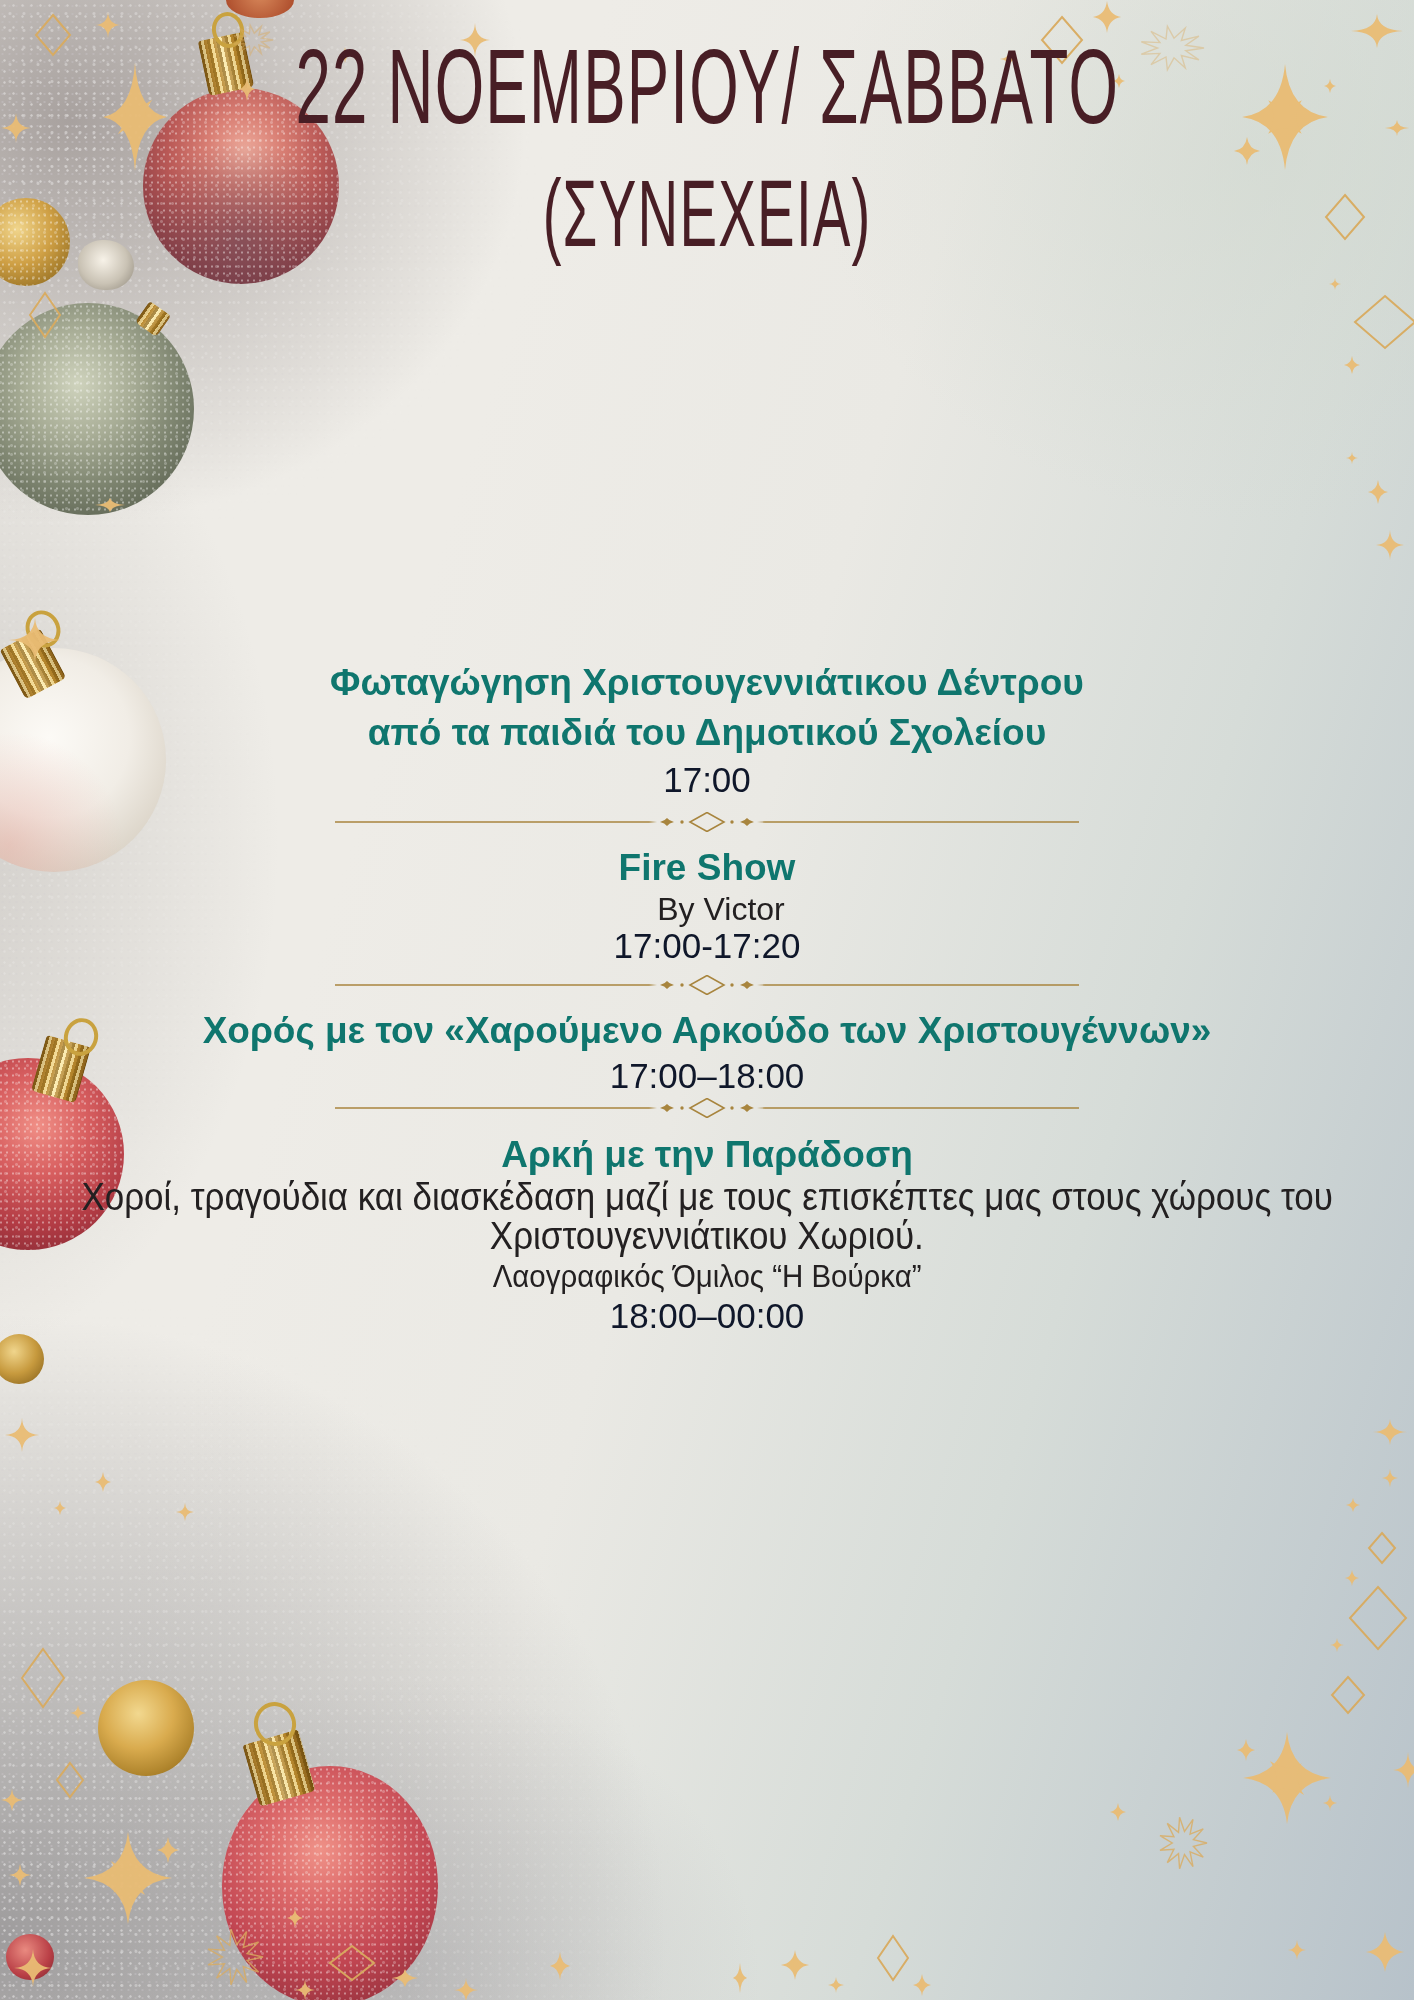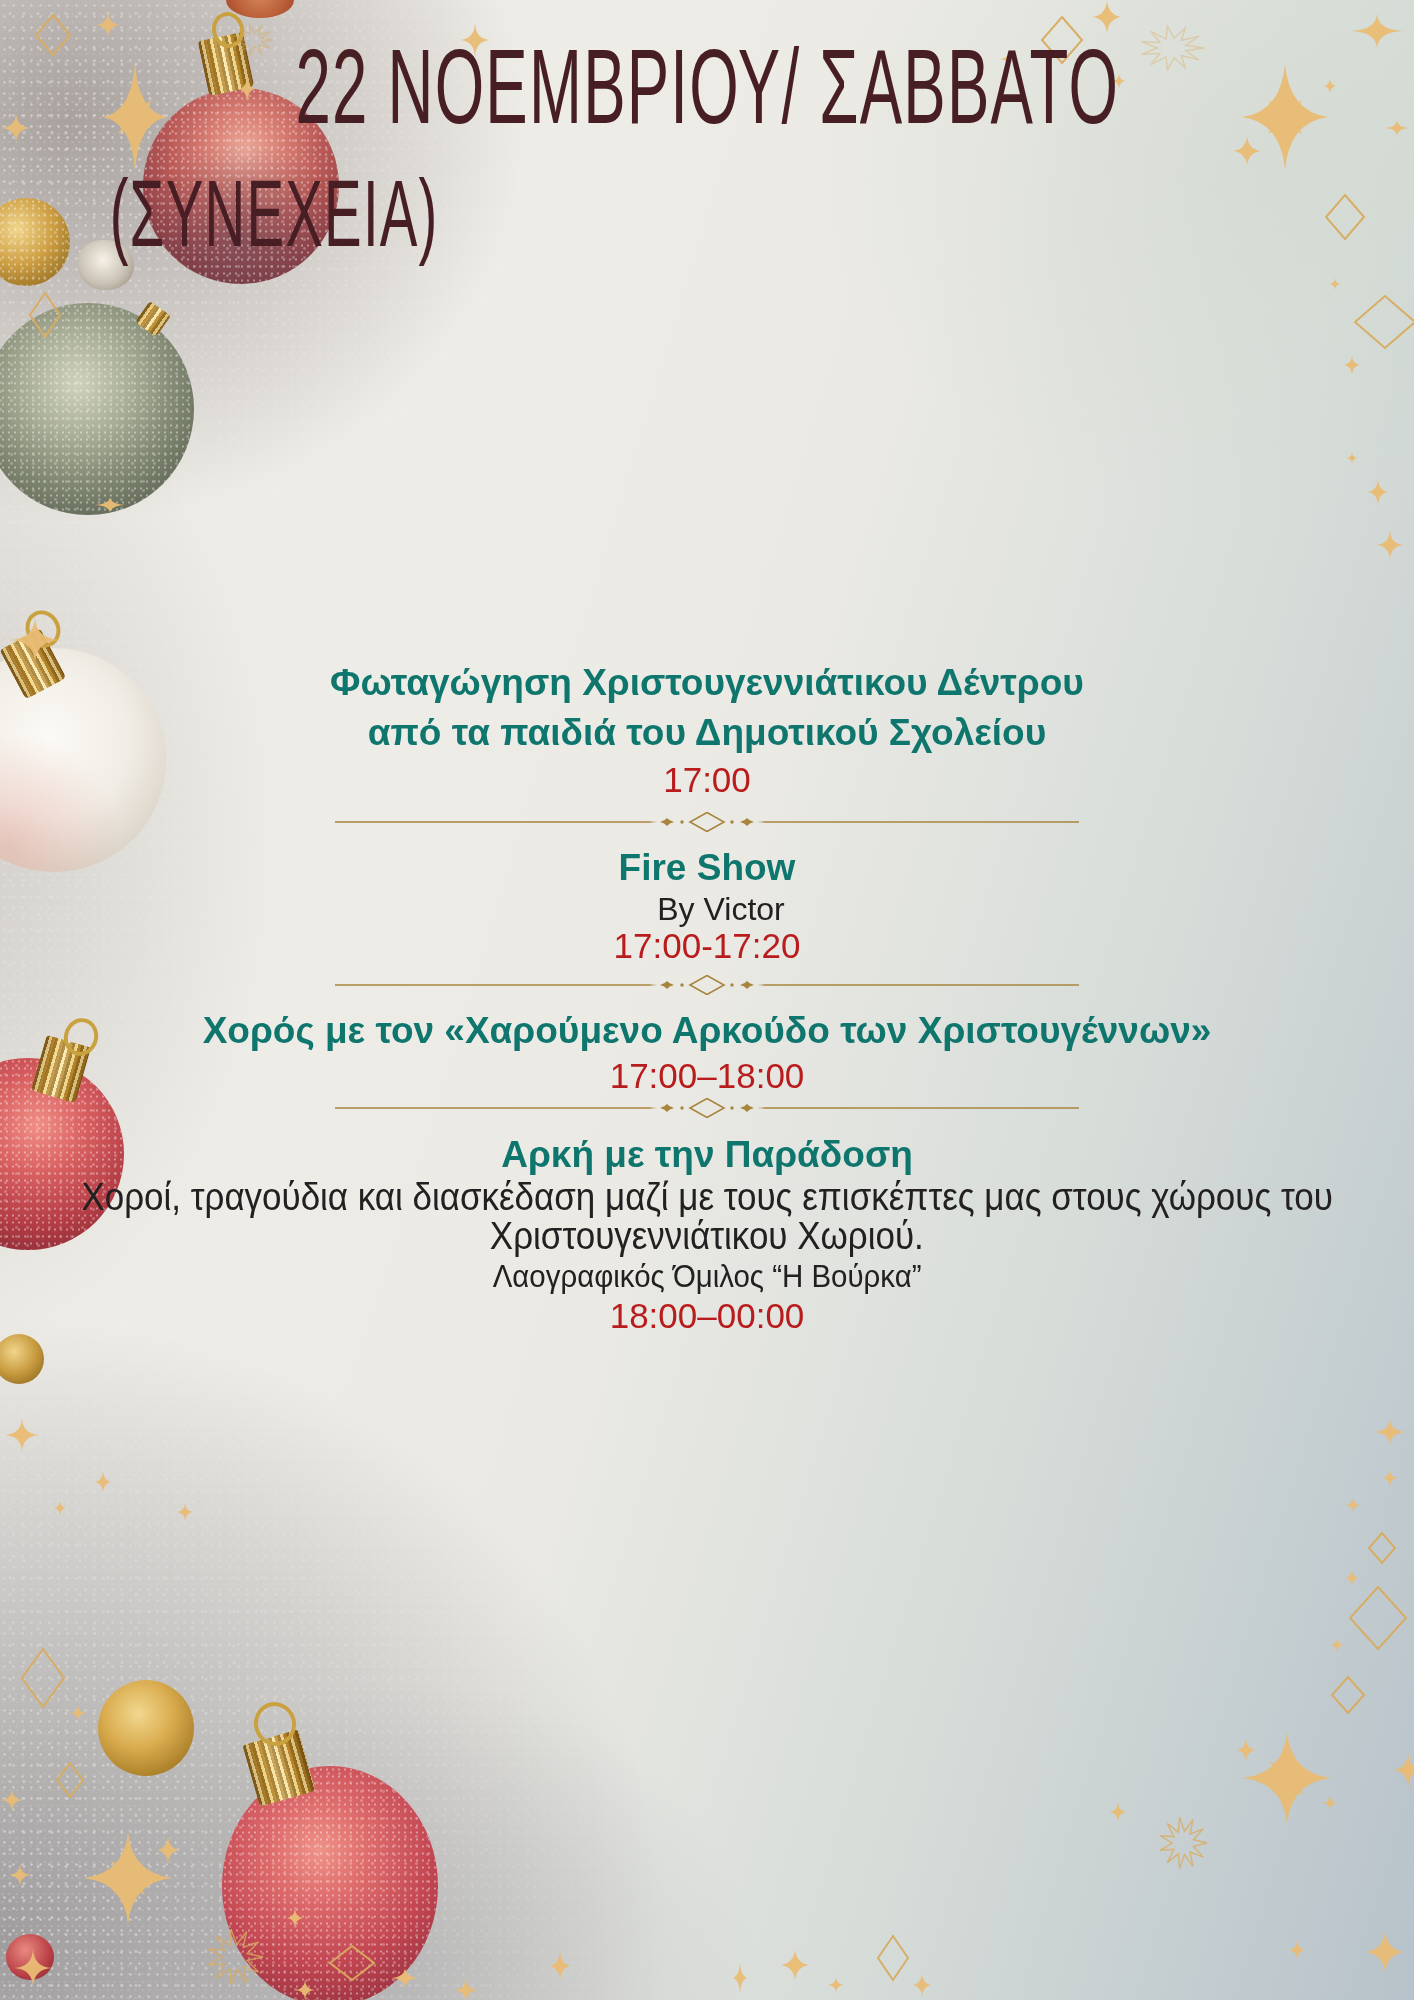--- a/index.html
+++ b/index.html
@@ -67,26 +67,26 @@
   .cap-red-bottom{left:250px;top:1736px;width:58px;height:64px;transform:rotate(-16deg);}
   .loop-red-bottom{left:254px;top:1702px;width:34px;height:36px;transform:rotate(-16deg);}
   .b-red-tiny{left:6px;top:1934px;width:48px;height:46px;background:
       radial-gradient(circle at 40% 35%, #e98a80, #b93f46 60%, #7e262e 96%);}
   .sparks{position:absolute;left:0;top:0;pointer-events:none;}
   
   .narrow{display:inline-block;transform:scaleX(.6);transform-origin:50% 50%;white-space:nowrap;}
   .narrow2{display:inline-block;transform:scaleX(.92);transform-origin:50% 50%;white-space:nowrap;}
   .title{position:absolute;left:0;right:0;top:26px;text-align:center;margin:0;
          font-size:106px;font-weight:400;letter-spacing:2px;color:#481e25;}
-  .subtitle{position:absolute;left:0;right:0;top:160px;
+  .subtitle{position:absolute;left:0;right:0;top:160px;text-align:center;
          font-size:94px;font-weight:400;letter-spacing:2px;color:#481e25;}
   .row{position:absolute;left:0;right:0;text-align:center;color:#0f766e;}
   .ev-title{font-size:37px;font-weight:700;line-height:50px;}
   .ev-sub{font-size:32px;font-weight:400;color:#232021;padding-left:28px;}
-  .ev-time{font-size:35px;font-weight:400;color:#b91c1c;}
+  .ev-time{font-size:35px;font-weight:400;color:#0f172a;}
   .ev-desc{font-size:38px;font-weight:400;line-height:39px;color:#232021;}
   .divider{position:absolute;left:50%;transform:translateX(-50%);width:760px;height:20px;}
 </style>
 </head>
 <body>
 
 <div class="page">
   <div class="bg"></div>
   <div class="glitter"></div>
 

